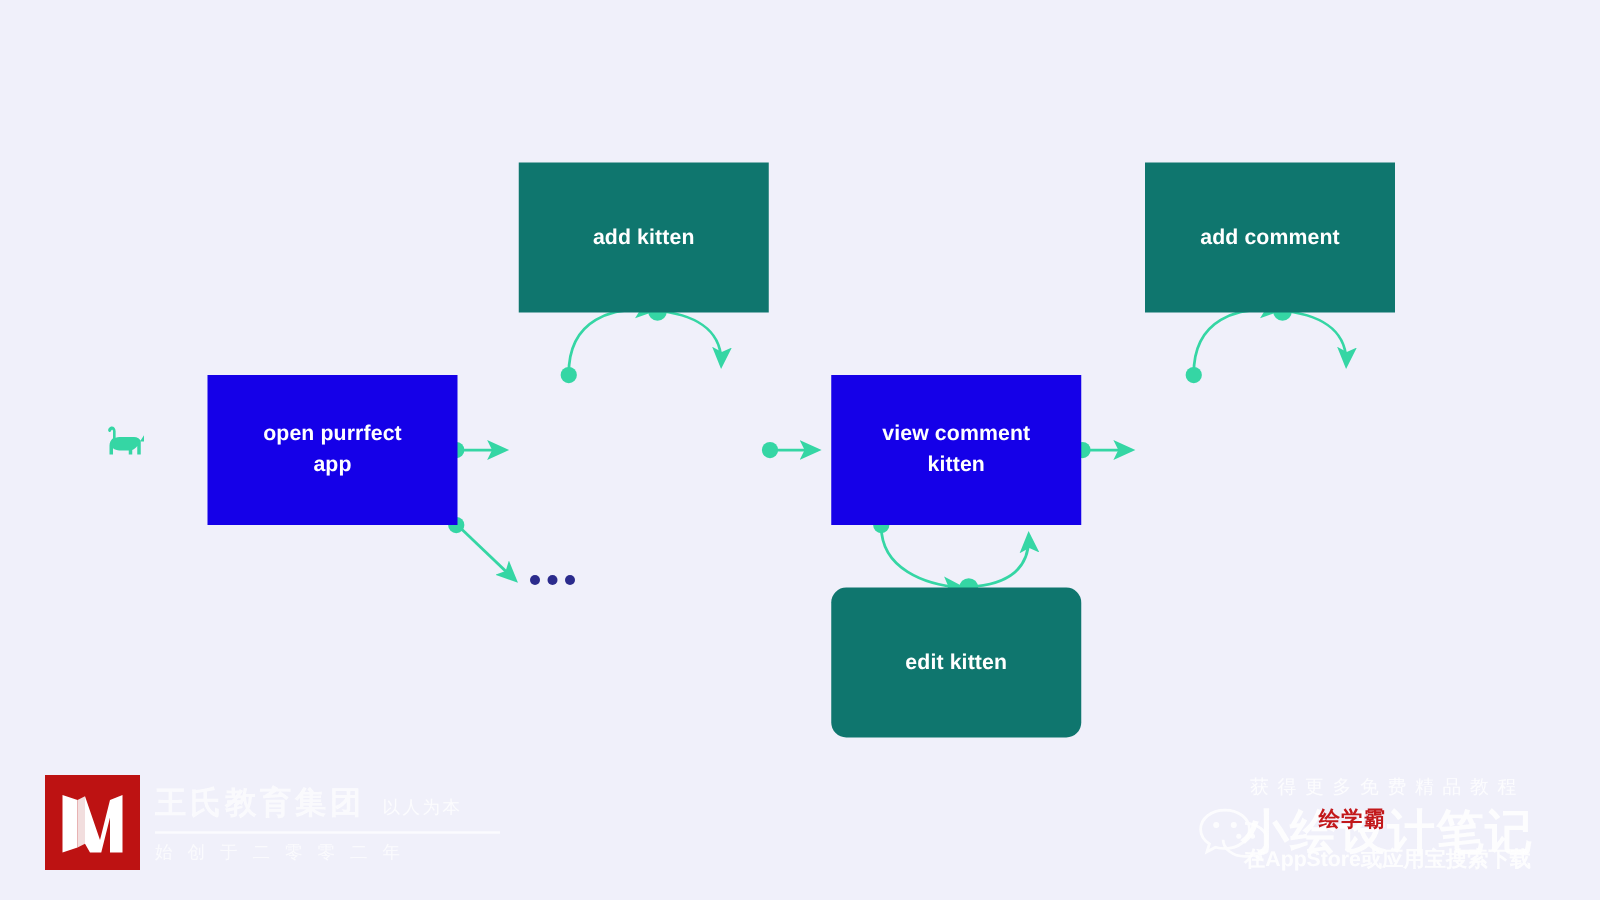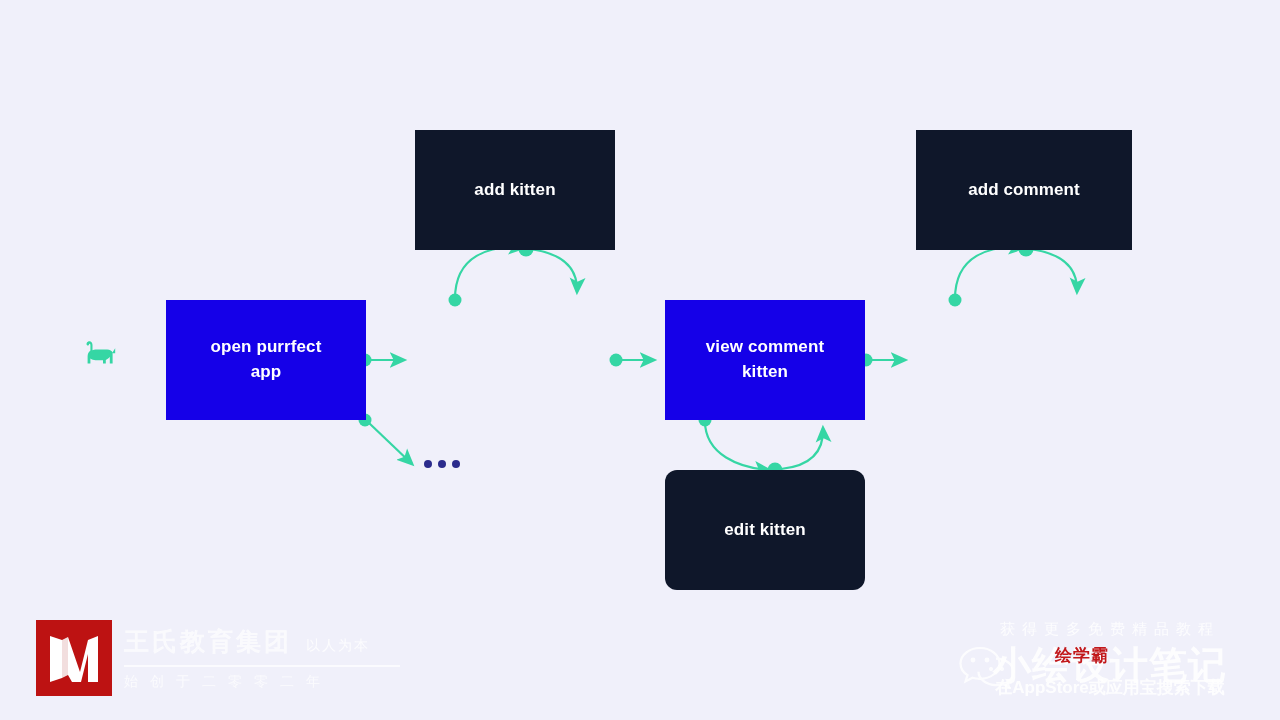--- a/index.html
+++ b/index.html
@@ -36,21 +36,21 @@
     text-align: center;
     box-sizing: border-box;
     color: #ffffff;
     font-weight: bold;
     font-size: 17px;
     line-height: 1.45;
     letter-spacing: 0.1px;
     padding: 4px 8px;
   }
   .node.primary { background: #1500e8; }
-  .node.secondary { background: #0f172a; }
+  .node.secondary { background: #0f766e; }
   .node-label { white-space: pre-line; display: block; }
 
   .cat-icon {
     position: absolute;
     left: 84px;
     top: 340px;
     width: 34px;
     height: 32px;
   }
   .ellipsis {
@@ -243,21 +243,21 @@
   <div class="node primary" style="left:665px;top:300px;width:200px;height:120px;">
     <span class="node-label">view comment
 kitten</span>
   </div>
 
 
   <div class="node secondary" style="left:415px;top:130px;width:200px;height:120px;">
     <span class="node-label">add kitten</span>
   </div>
 
-  <div class="node secondary" style="left:916px;top:130px;width:216px;height:120px;">
+  <div class="node secondary" style="left:916px;top:130px;width:200px;height:120px;">
     <span class="node-label">add comment</span>
   </div>
 
   <div class="node secondary" style="left:665px;top:470px;width:200px;height:120px;border-radius:12px;">
     <span class="node-label">edit kitten</span>
   </div>
 
   <div class="ellipsis">
     <span></span>
     <span></span>

